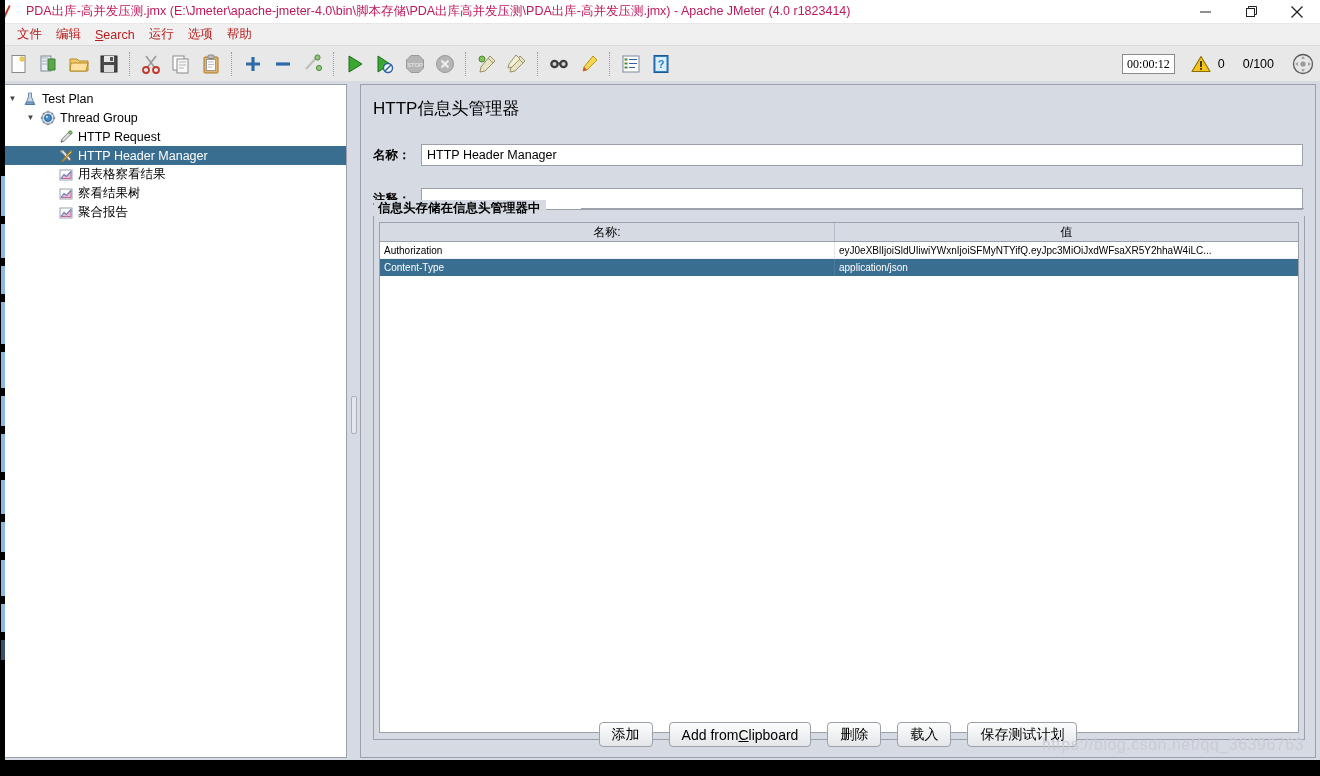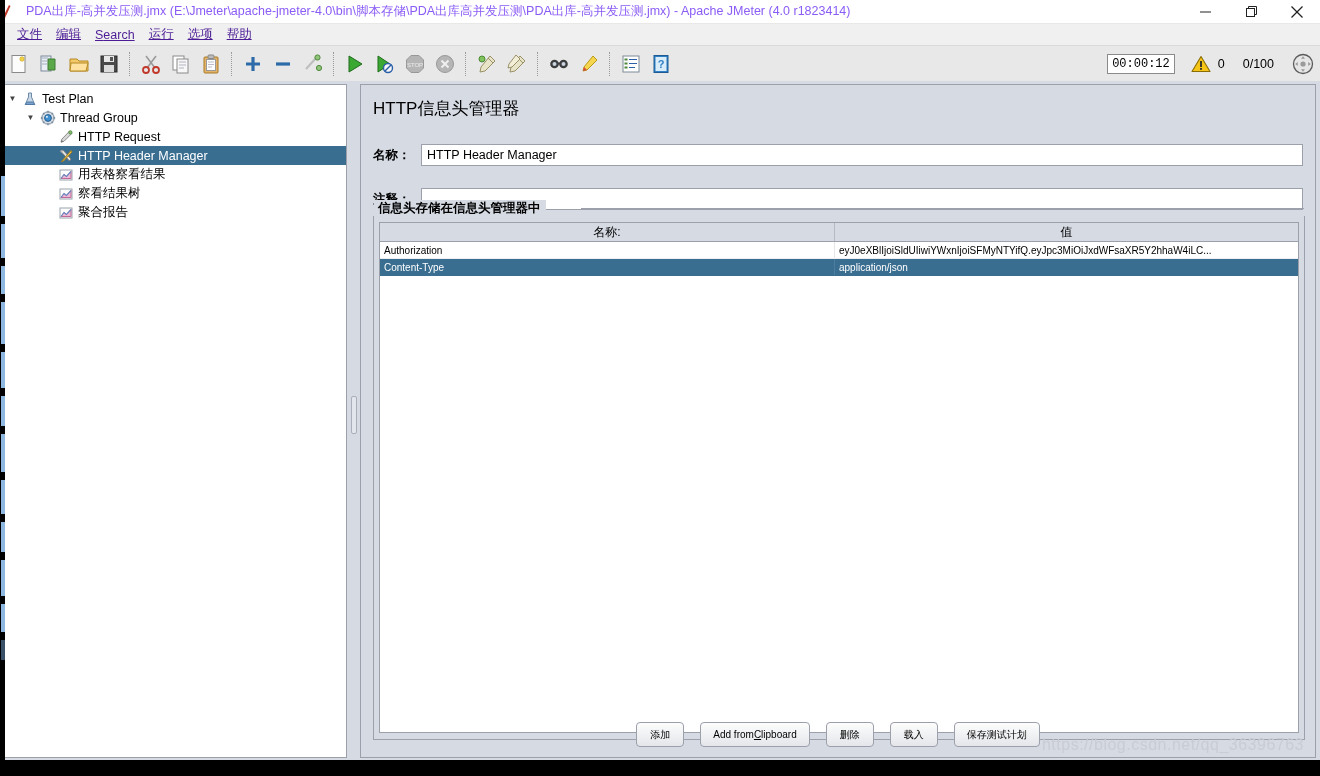--- a/index.html
+++ b/index.html
@@ -40,21 +40,21 @@
     text-align: center;
     font-size: 13px;
     color: #c0392b;
     flex: none;
     line-height: 1;
     font-weight: bold;
     font-style: italic;
   }
   .titlebar .tb-text {
     font-size: 12.5px;
-    color: #8b5cf6;
+    color: #be185d;
     white-space: nowrap;
     overflow: hidden;
     flex: 1;
   }
   .win-btns {
     display: flex;
     height: 23px;
     flex: none;
   }
   .win-btn {
@@ -72,24 +72,23 @@
     height: 22px;
     background: #f0f0f0;
     display: flex;
     align-items: center;
     padding-left: 10px;
     border-bottom: 1px solid #dadada;
     box-sizing: border-box;
   }
   .menu-item {
     font-size: 12.5px;
-    color: #4c1d95;
+    color: #b91c1c;
     padding: 2px 7px;
     white-space: nowrap;
-    text-decoration: underline;
   }
   .menu-item .mn {
     text-decoration: underline;
   }
 
   
   .toolbar {
     height: 36px;
     background: #e8e8e8;
     border-bottom: 1px solid #b8b8b8;
@@ -120,21 +119,21 @@
     top: 0;
     height: 36px;
     display: flex;
     align-items: center;
   }
   .timerbox {
     border: 1px solid #8a8a8a;
     background: #fff;
     font-size: 12px;
     padding: 2px 4px;
-    font-family: Liberation Mono, monospace;
+    font-family: Liberation Serif, serif;
     color: #000;
     line-height: 14px;
   }
   .warn-wrap {
     display: flex;
     align-items: center;
     margin-left: 16px;
     gap: 7px;
   }
   .warn-count, .run-count {
@@ -363,21 +362,21 @@
     gap: 16px;
     box-sizing: border-box;
   }
   .btn {
     min-width: 48px;
     height: 25px;
     padding: 0 12px;
     border: 1px solid #9ba0ab;
     border-radius: 4px;
     background: linear-gradient(#fdfdfd, #e4e6ea);
-    font-size: 10px;
+    font-size: 14px;
     color: #000;
     display: flex;
     align-items: center;
     justify-content: center;
     white-space: nowrap;
     box-sizing: border-box;
   }
   .btn .mn { text-decoration: underline; }
 
   

